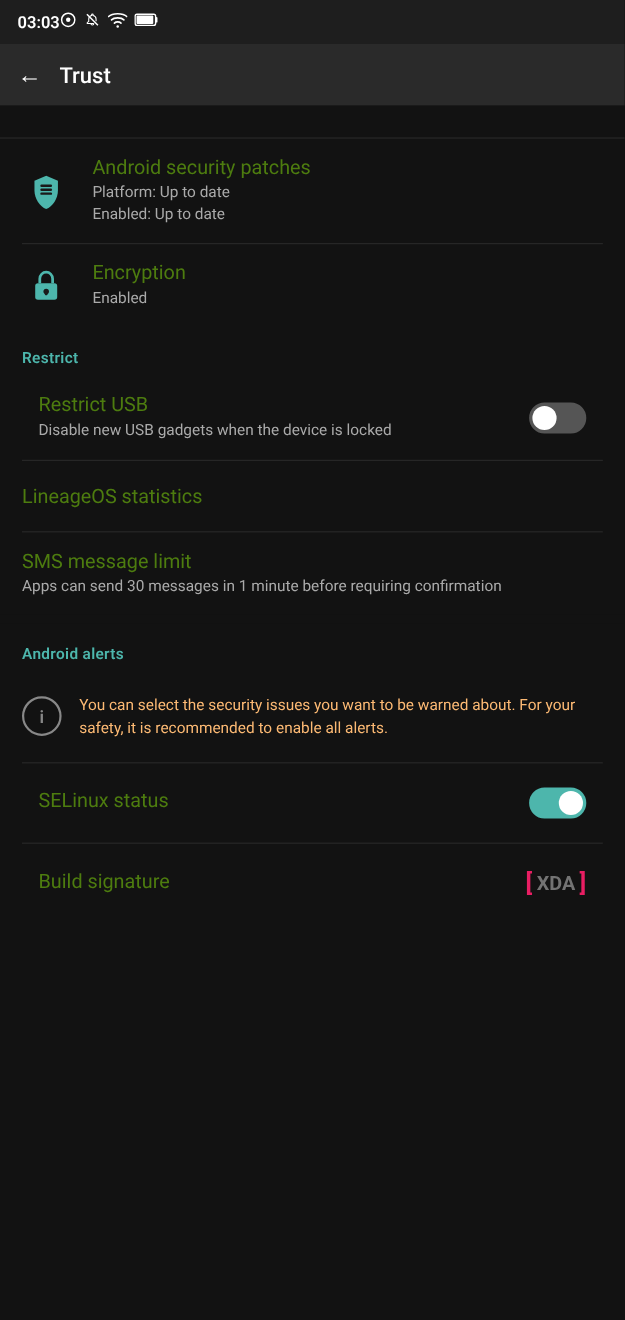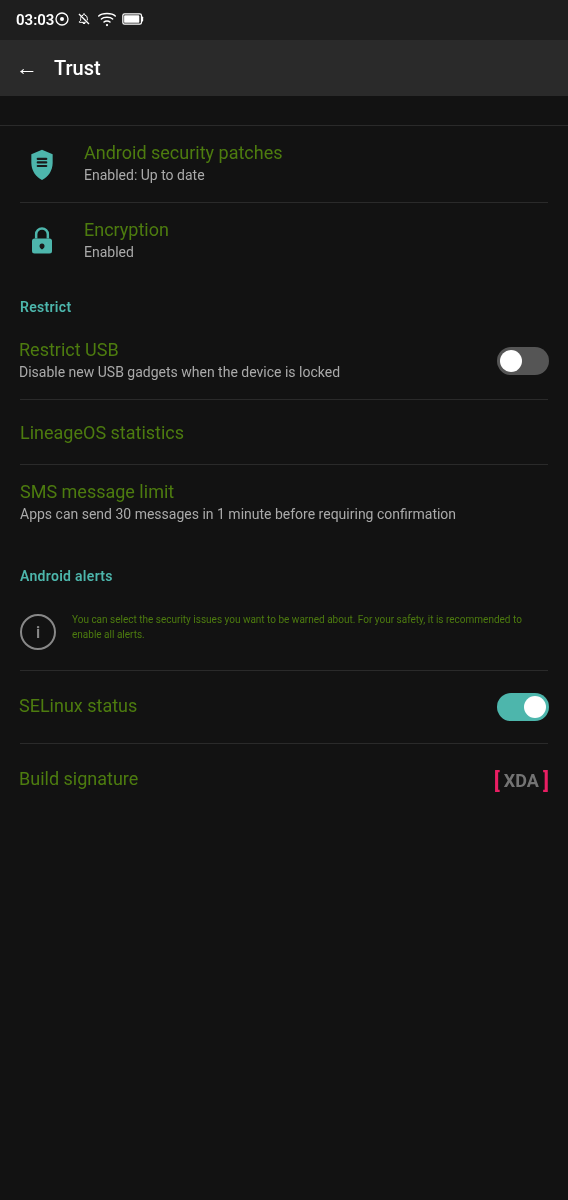--- a/index.html
+++ b/index.html
@@ -104,21 +104,21 @@
       font-size: 14px;
       font-weight: 600;
       color: #4db6ac;
       letter-spacing: 0.3px;
     }
 
     
     .setting-item-row {
       display: flex;
       align-items: center;
-      padding: 16px 19px;
+      padding: 16px 35px;
       min-height: 72px;
     }
     .setting-item-row .setting-text {
       flex: 1;
     }
 
     
     .toggle-switch {
       width: 52px;
       height: 28px;
@@ -173,22 +173,22 @@
       justify-content: center;
       flex-shrink: 0;
       margin-top: 2px;
     }
     .info-circle-text {
       font-size: 16px;
       color: #888888;
       font-weight: 600;
     }
     .info-text {
-      font-size: 10px;
-      color: #4d7c0f;
+      font-size: 14px;
+      color: #fdba74;
       line-height: 1.5;
       flex: 1;
     }
 
     
     .shield-icon-svg {
       width: 32px;
       height: 32px;
     }
     .lock-icon-svg {
@@ -287,20 +287,21 @@
     <div class="setting-icon">
       <svg class="shield-icon-svg" viewBox="0 0 32 36" fill="none">
         <path d="M16 2L4 7v10c0 8.5 5.5 16.4 12 19 6.5-2.6 12-10.5 12-19V7L16 2z" fill="#4db6ac"></path>
         <rect x="10" y="15" width="12" height="2.5" rx="1.2" fill="#1a1a1a"></rect>
         <rect x="10" y="19" width="12" height="2.5" rx="1.2" fill="#1a1a1a"></rect>
         <rect x="10" y="11" width="12" height="2.5" rx="1.2" fill="#1a1a1a"></rect>
       </svg>
     </div>
     <div class="setting-text">
       <div class="setting-title">Android security patches</div>
+      <div class="setting-subtitle">Platform: Up to date</div>
       <div class="setting-subtitle">Enabled: Up to date</div>
     </div>
   </div>
 
   <div class="divider"></div>
 
   <div class="setting-item">
     <div class="setting-icon">
       <svg class="lock-icon-svg" viewBox="0 0 30 36" fill="none">
         <rect x="3" y="15" width="24" height="18" rx="3" fill="#4db6ac"></rect>

